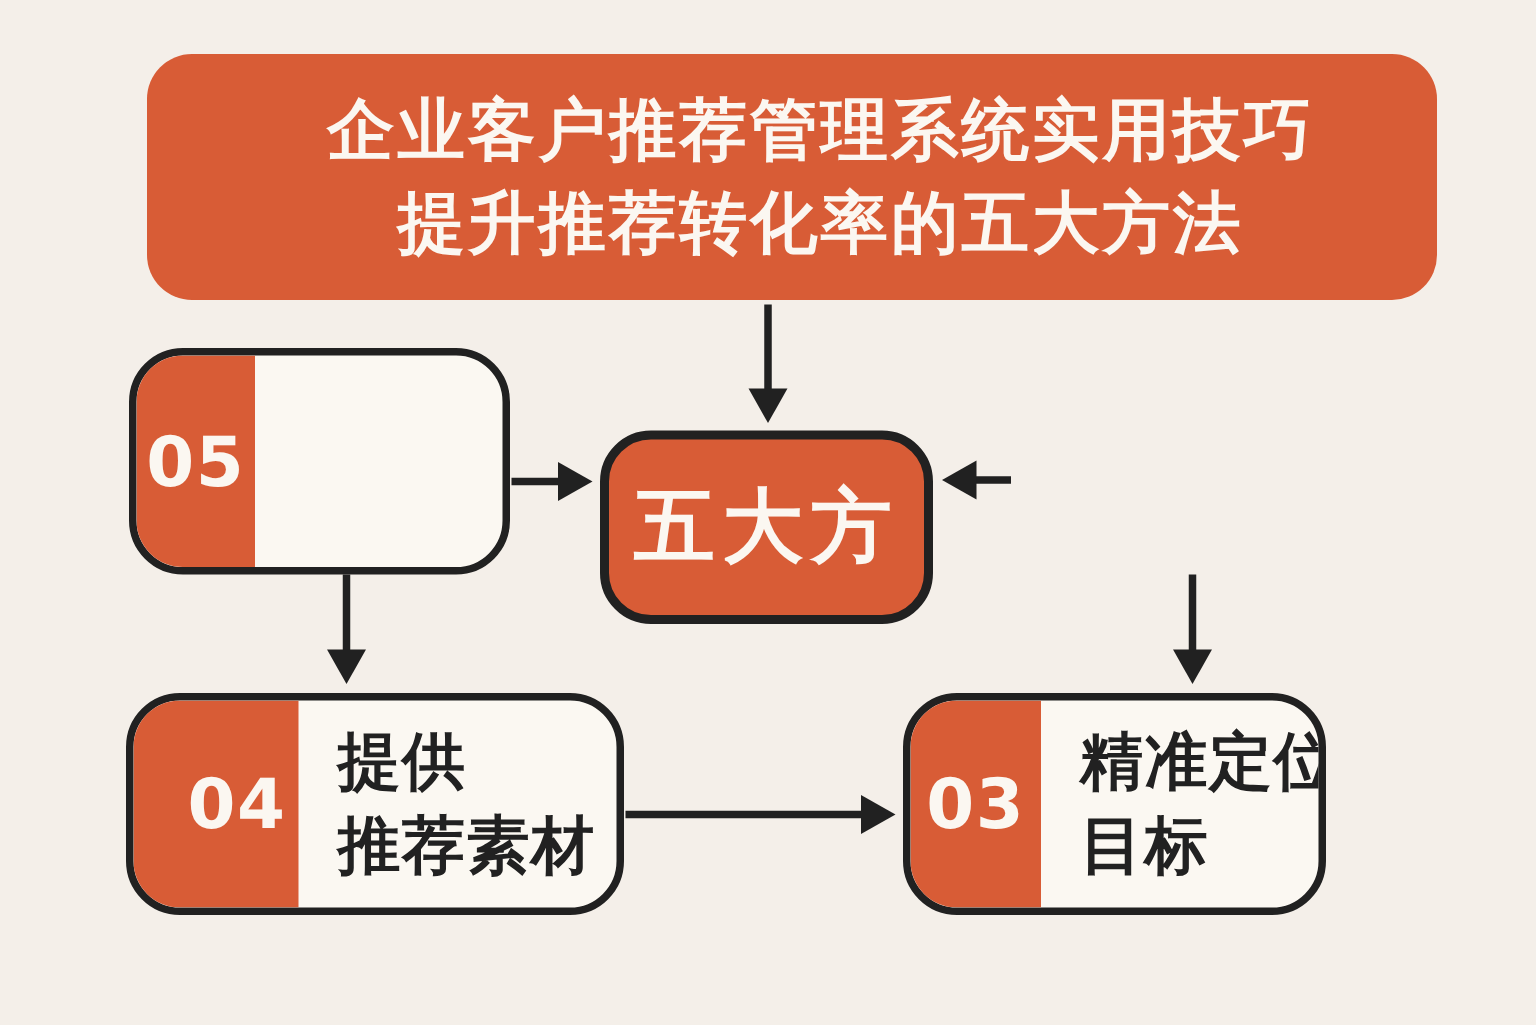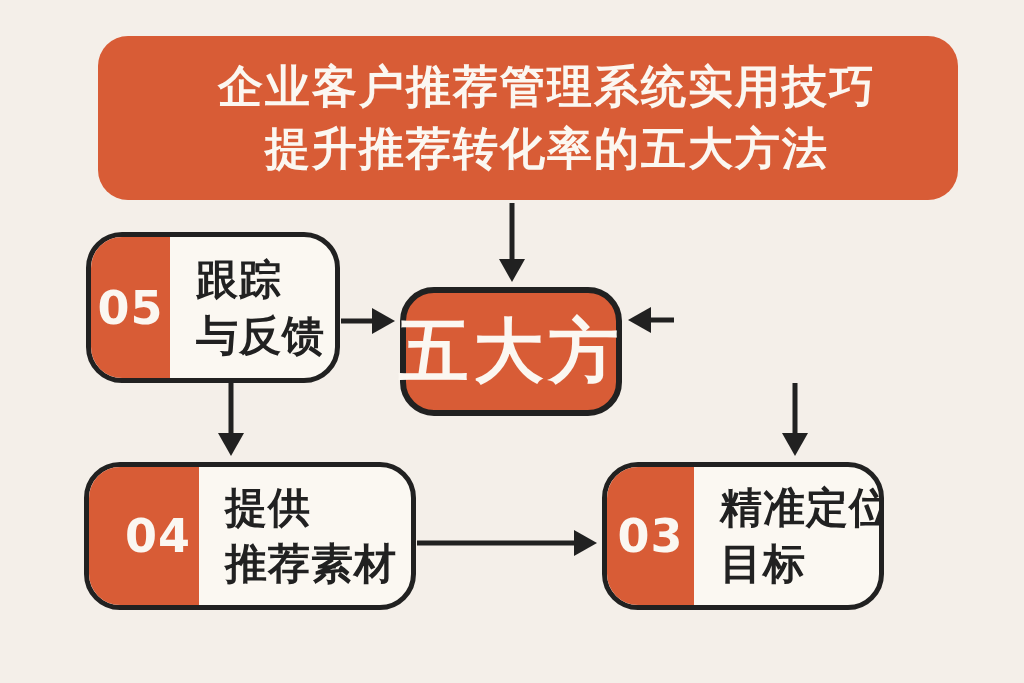--- a/index.html
+++ b/index.html
@@ -41,21 +41,21 @@
   .node-02 .num-panel{width:77px;}
   .node-04{left:84px;top:462px;width:332px;height:148px;}
   .node-04 .num-panel{width:82px;padding-left:28px;}
   .node-03{left:602px;top:462px;width:282px;height:148px;}
   .node-03 .num-panel{width:87px;}
   
   .center-box{
     position:absolute;left:400px;top:287px;width:222px;height:129px;
     background:#D85C36;border:6px solid #212121;border-radius:34px;
     display:flex;align-items:center;justify-content:center;
-    color:#FBF7F1;font-weight:800;font-size:70px;letter-spacing:5px;
+    color:#FBF7F1;font-weight:800;font-size:54px;letter-spacing:5px;
     box-sizing:border-box;white-space:nowrap;
   }
   
   .arrows{position:absolute;left:0;top:0;width:1024px;height:683px;pointer-events:none;}
   .arrows line{stroke:#212121;stroke-width:5;}
   .arrows polygon{fill:#212121;}
 </style>
 </head>
 <body>
 
@@ -88,24 +88,20 @@
       <polygon points="795,456 782,433 808,433"></polygon>
     </g>
     <g>
       <line x1="417" y1="543" x2="576" y2="543"></line>
       <polygon points="597,543 574,530 574,556"></polygon>
     </g>
   </svg>
 
   <div class="node node-05">
     <div class="num-panel">05</div>
-    <div class="node-label">
-      <div>跟踪</div>
-      <div>与反馈</div>
-    </div>
   </div>
 
 
   <div class="center-box">
     <span>五大方</span>
   </div>
 
   <div class="node node-04">
     <div class="num-panel">04</div>
     <div class="node-label">

